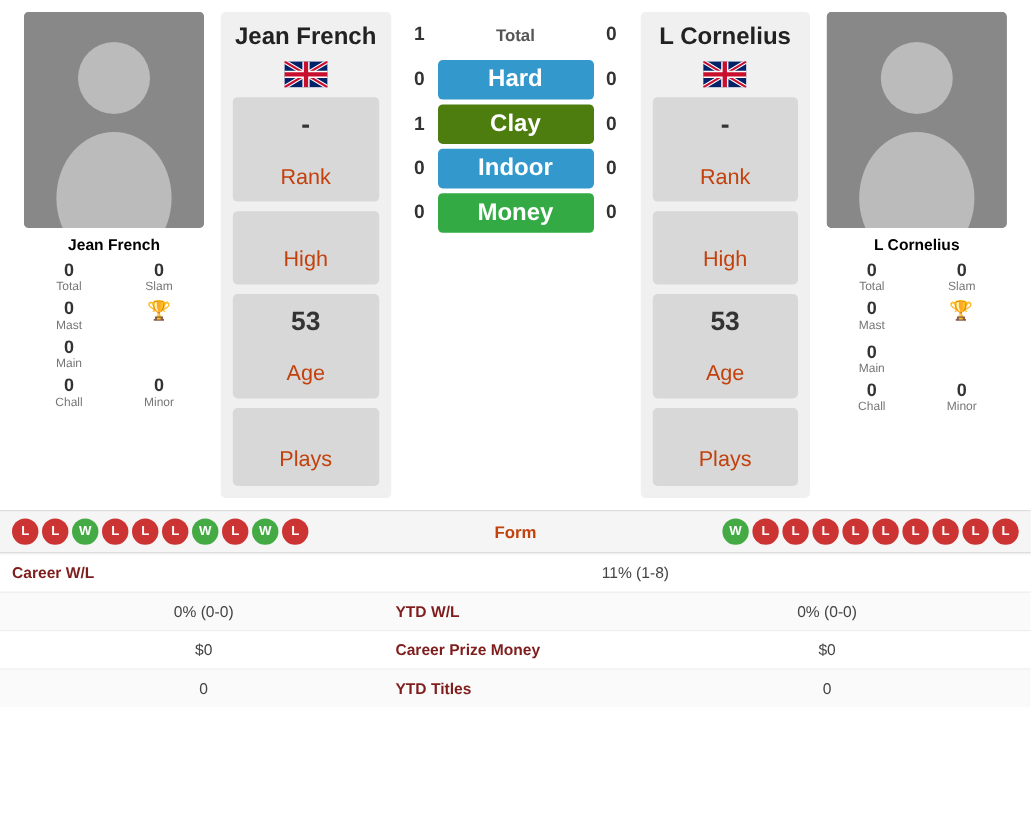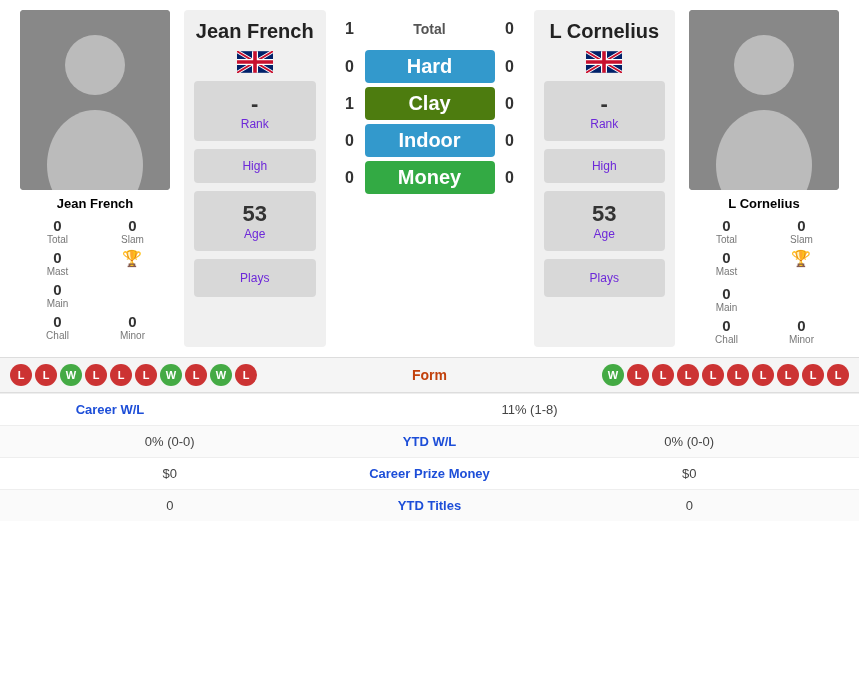--- a/index.html
+++ b/index.html
@@ -106,22 +106,23 @@
       background: #d8d8d8;
     }
 
     .card-stat-value {
       font-size: 22px;
       font-weight: bold;
       color: #333;
     }
 
     .card-stat-label {
-      font-size: 12px;
-      color: #6d28d9;
+      font-size: 18px;
+      color: #c2410c;
+      margin-top: 20px;
     }
 
     
     .center-column {
       display: flex;
       flex-direction: column;
       align-items: center;
       width: 200px;
       flex-shrink: 0;
       padding: 10px 5px;
@@ -227,24 +228,24 @@
 
     .stats-row-left, .stats-row-right {
       flex: 1;
       text-align: center;
       font-size: 13px;
       color: #444;
     }
 
     .stats-row-label {
       width: 200px;
-      text-align: center;
+      text-align: left;
       font-size: 13px;
       font-weight: bold;
-      color: #1d4ed8;
+      color: #7f1d1d;
     }
 
     .stats-rows-container {
       border-top: 1px solid #ddd;
     }
 
     
     .uk-flag {
       width: 36px;
       height: 22px;

